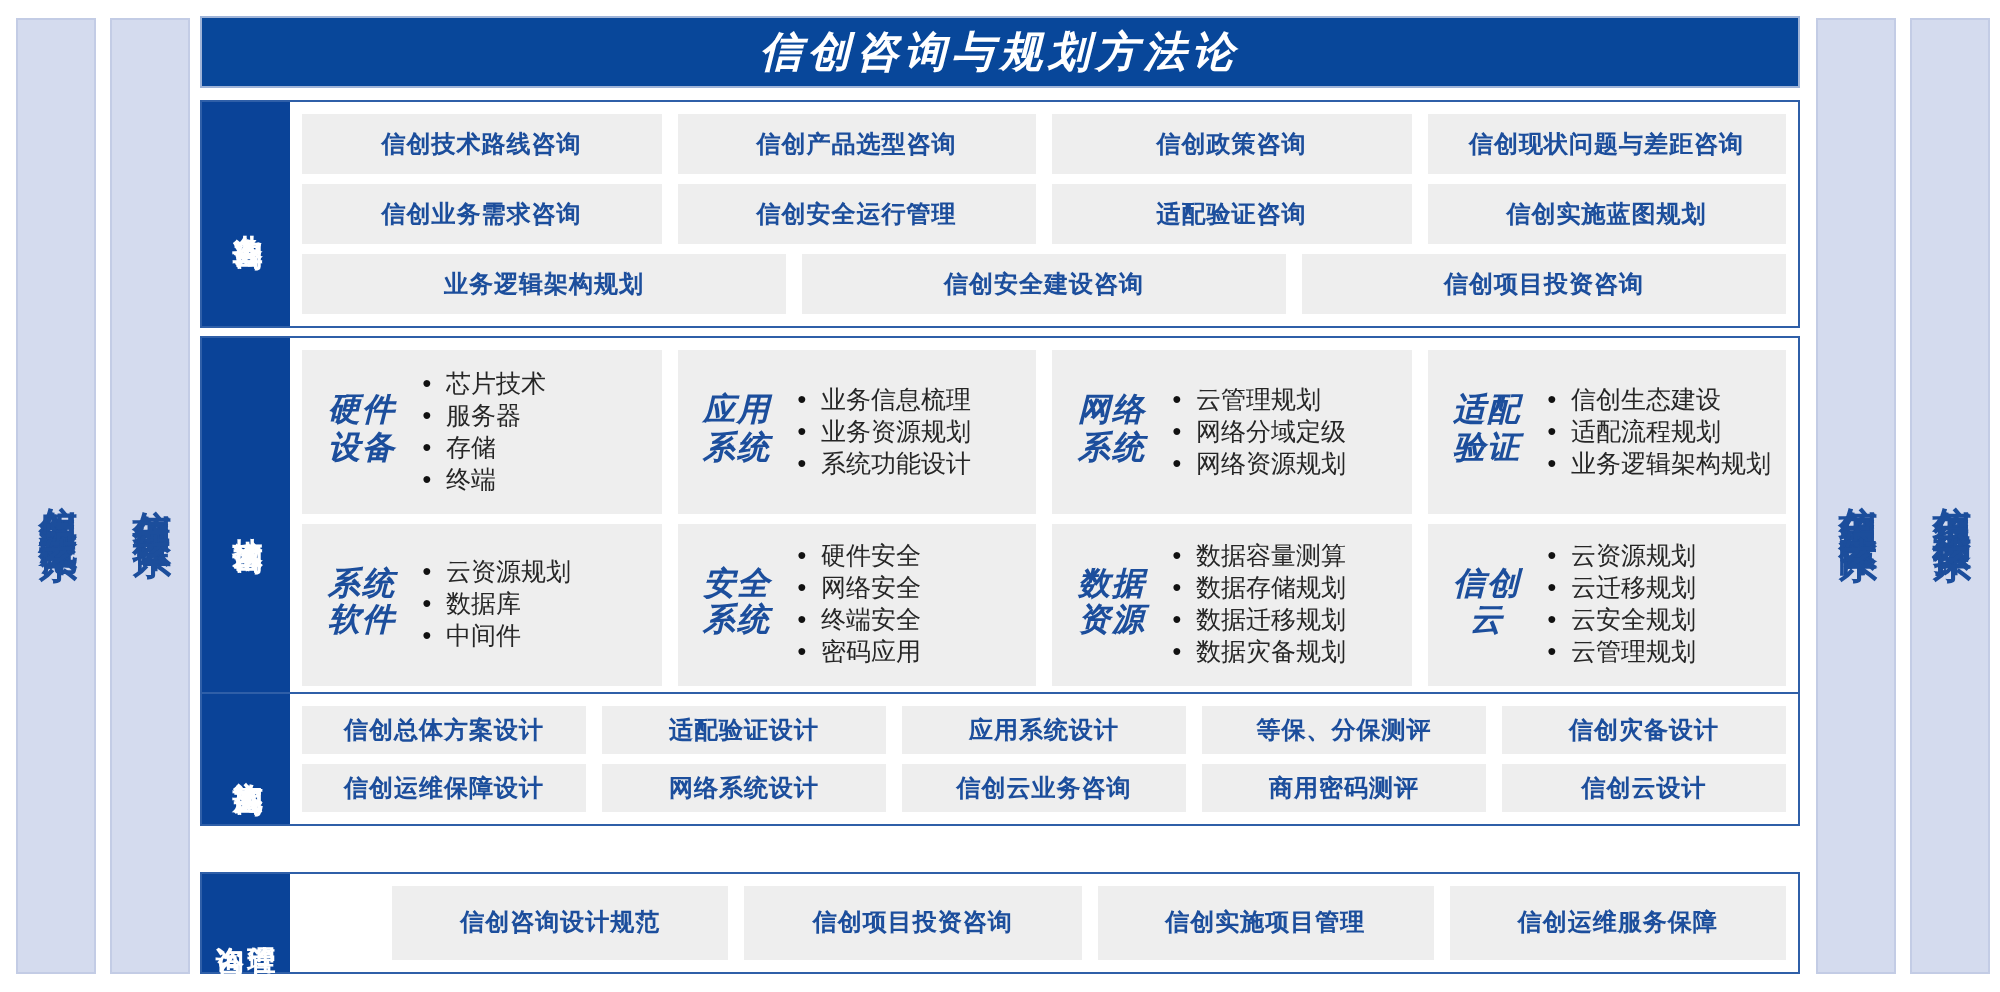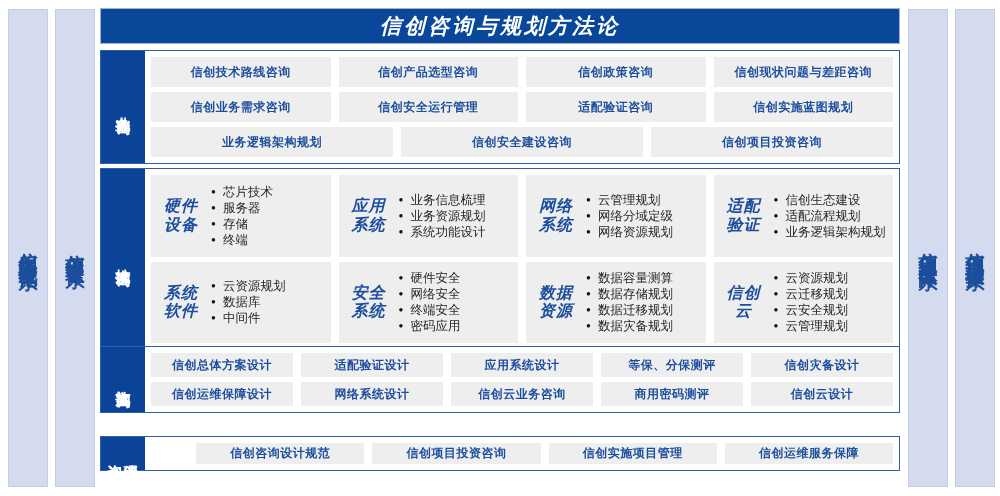--- a/index.html
+++ b/index.html
@@ -58,21 +58,21 @@
   .band {
     position: absolute;
     left: 100px; width: 800px;
     border: 1px solid #2f5fa8;
     background: #ffffff;
     display: flex;
   }
   #band-business  { top: 50px;  height: 114px; }
   #band-technical { top: 168px; height: 182px; }
   #band-implement { top: 346px; height: 67px;  }
-  #band-manage    { top: 436px; height: 35px; gap: 45px;  }
+  #band-manage    { top: 436px; height: 51px; gap: 45px;  }
 
   .band-label {
     flex: 0 0 44px;
     background: #0a4398;
     display: flex;
     align-items: center;
     justify-content: center;
     padding: 2px 0;
   }
   .band-label .vtext {

